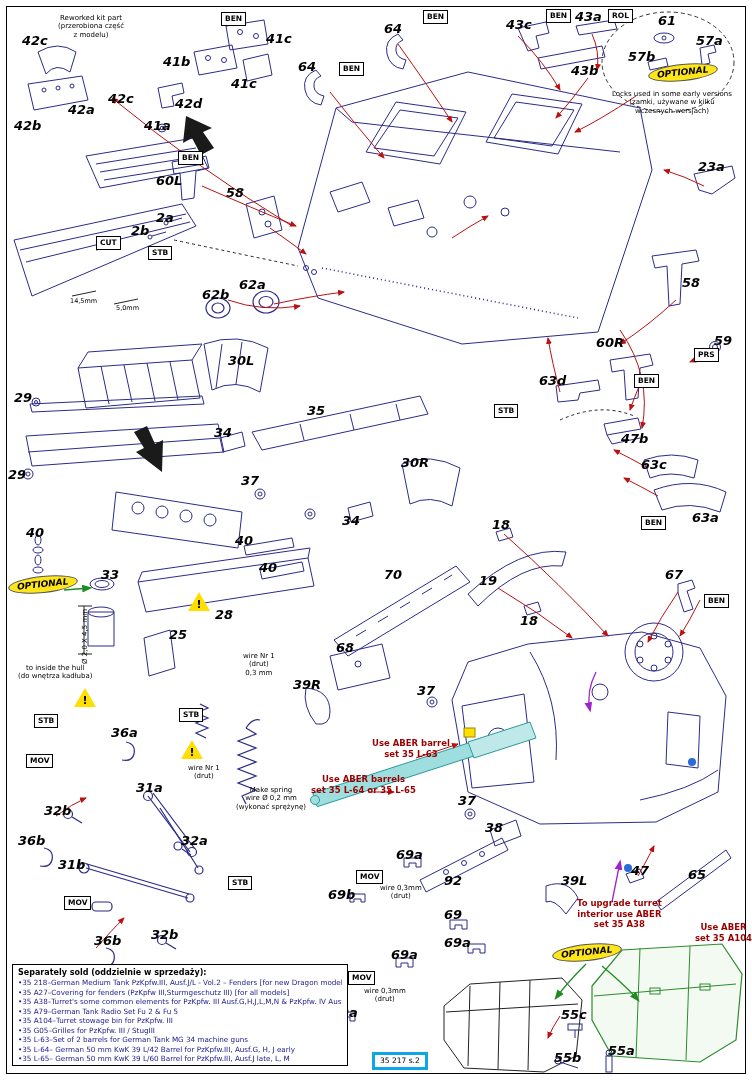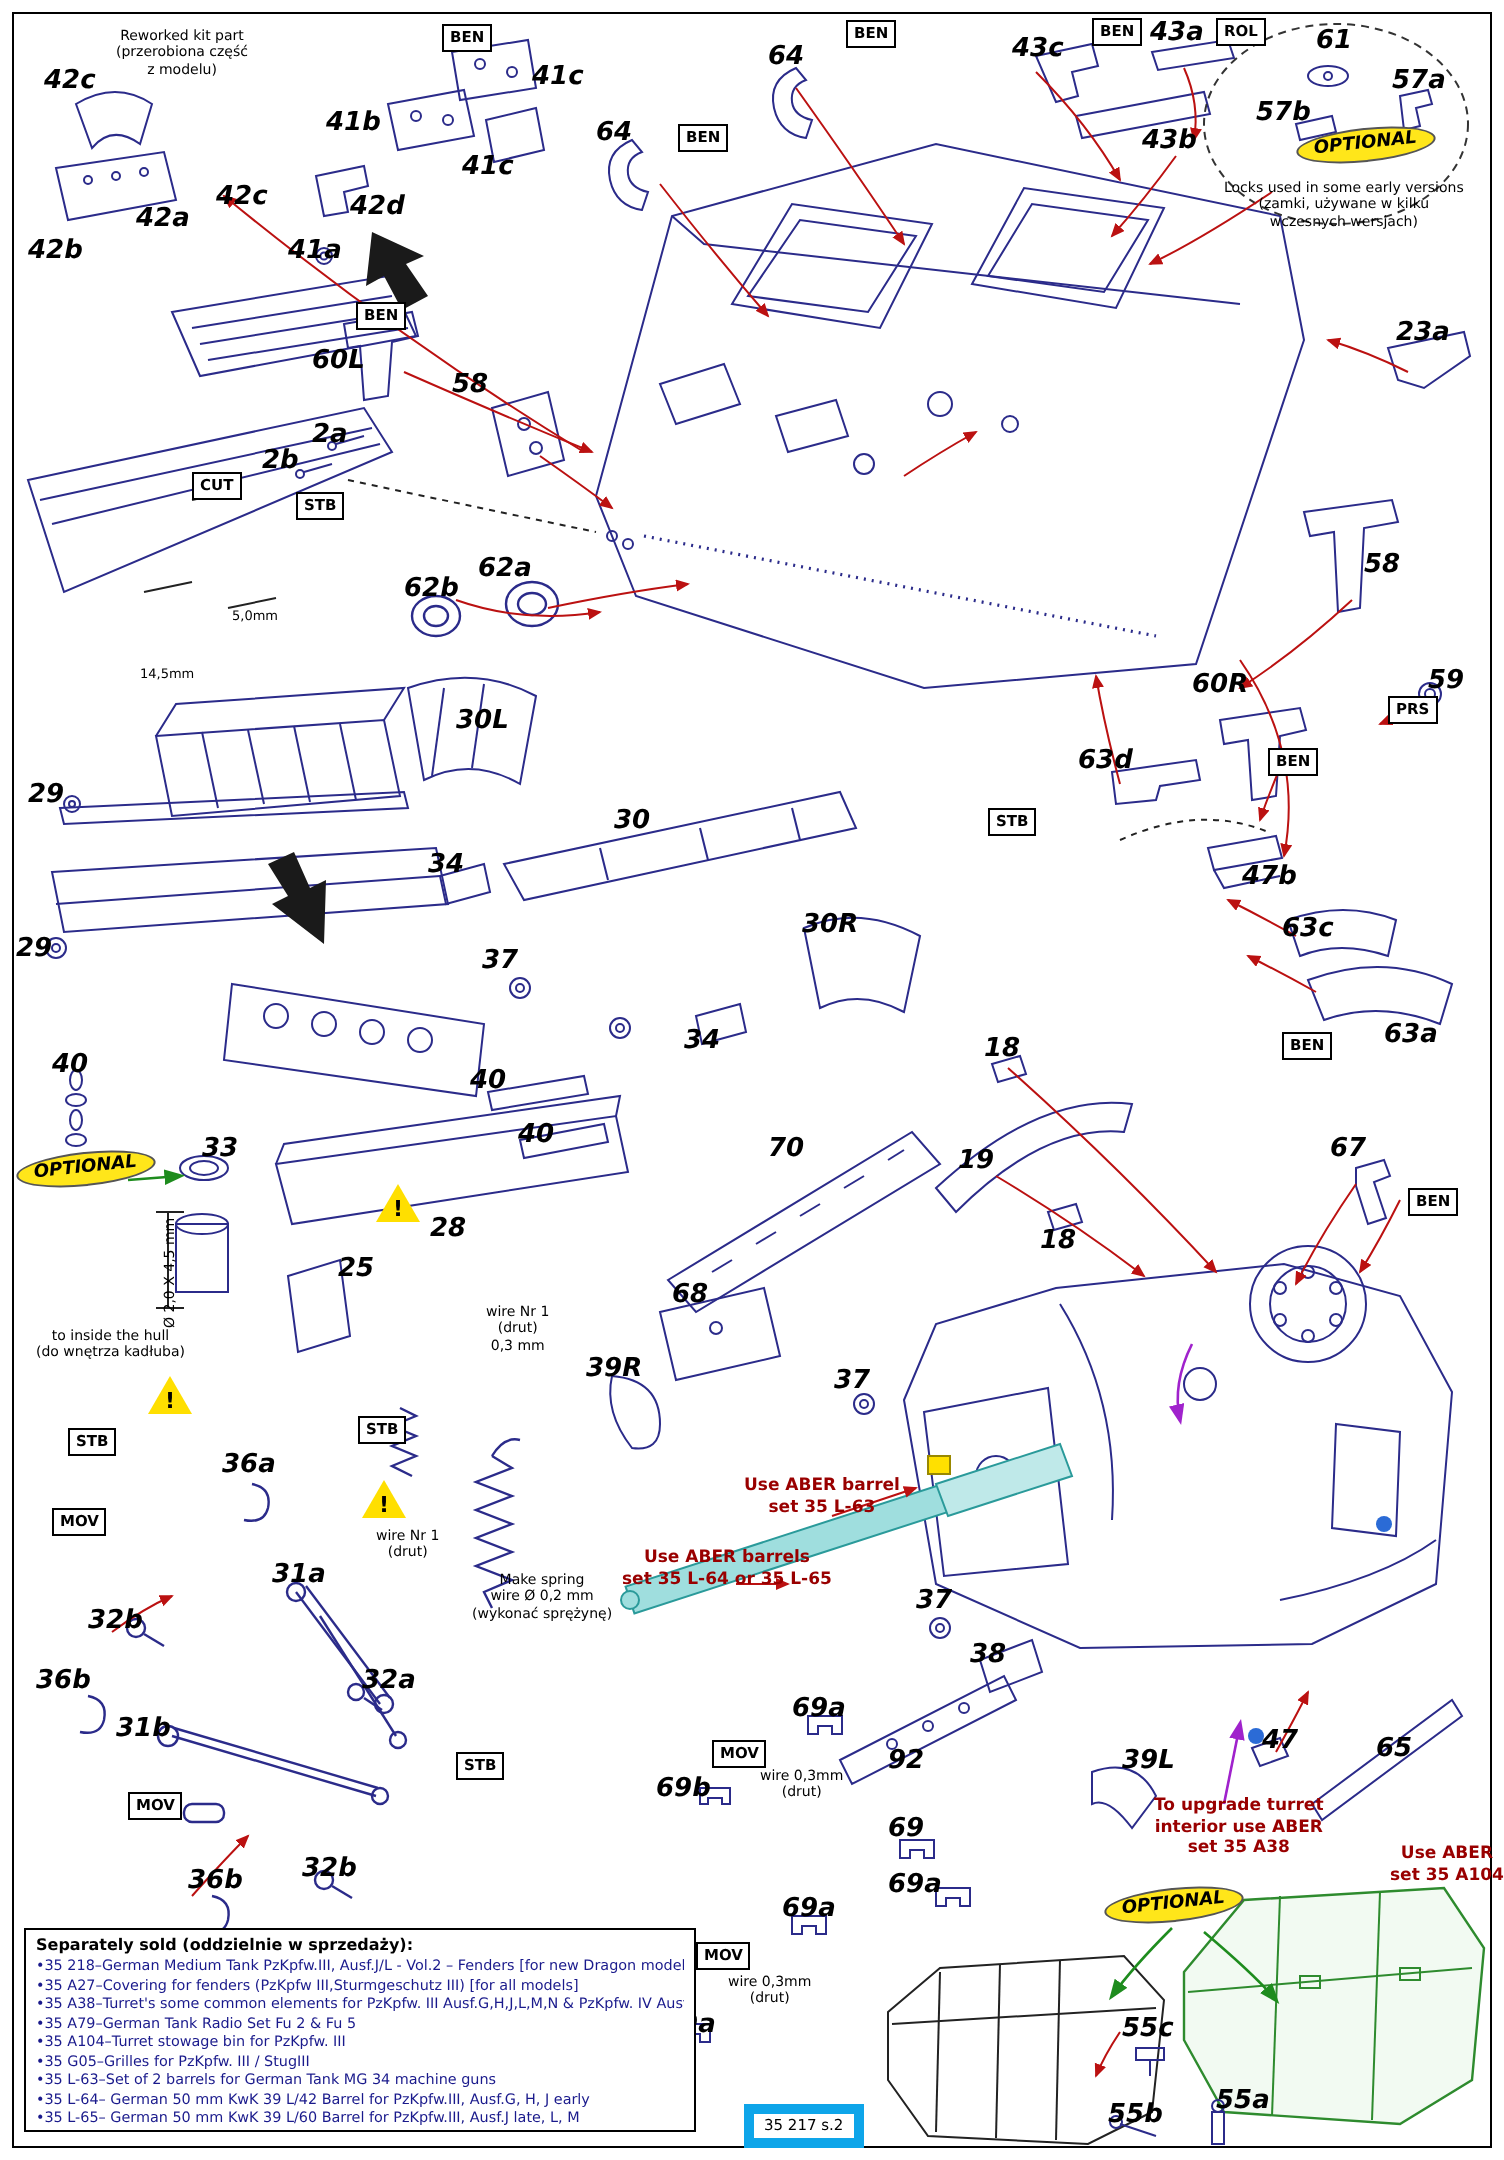--- a/index.html
+++ b/index.html
@@ -12,21 +12,21 @@
   .num{font-weight:bold;font-style:italic;font-size:13px;line-height:1;}
   .box{font-weight:bold;font-size:7.5px;line-height:1;padding:2px 3px;border:1px solid #000;background:#fff;}
   .small{font-size:7px;line-height:1.2;text-align:center;}
   .tiny{font-size:6.5px;line-height:1;}
   .vtiny{font-size:7px;line-height:1;transform:rotate(-90deg);transform-origin:0 0;}
   .red{font-weight:bold;font-size:8.5px;line-height:1.25;color:#990000;text-align:center;}
   .optional{font-weight:bold;font-style:italic;font-size:9px;line-height:1;background:#ffe61a;
             border:1.5px solid #555;border-radius:50%;padding:3px 8px;transform:rotate(-6deg);}
   .warning{width:22px;height:19px;background:#ffdf00;clip-path:polygon(50% 0,100% 100%,0 100%);
            font-weight:bold;font-size:11px;line-height:26px;text-align:center;color:#000;}
-  .sheet-box{position:absolute;left:372px;top:1052px;border:5px solid #0ea5e9;background:#fff;
+  .sheet-box{position:absolute;left:372px;top:1052px;border:3px solid #0ea5e9;background:#fff;
              font-size:7.5px;line-height:1;padding:2px 5px;}
   .sold-box{position:absolute;left:12px;top:964px;width:336px;height:102px;border:1px solid #000;
             background:#fff;padding:3px 5px;box-sizing:border-box;}
   .sold-title{font-size:8px;font-weight:bold;color:#000;margin-bottom:1px;}
   .sold-item{font-size:7.2px;line-height:1.32;color:#1a1a8c;white-space:nowrap;overflow:hidden;}
 </style>
 </head>
 <body>
 
 <div class="page">
@@ -381,21 +381,21 @@
       <div class="lbl num" style="left: 682px; top: 276px;">58</div>
       <div class="lbl num" style="left: 714px; top: 334px;">59</div>
       <div class="lbl num" style="left: 596px; top: 336px;">60R</div>
       <div class="lbl num" style="left: 539px; top: 374px;">63d</div>
       <div class="lbl num" style="left: 621px; top: 432px;">47b</div>
       <div class="lbl num" style="left: 641px; top: 458px;">63c</div>
       <div class="lbl num" style="left: 692px; top: 511px;">63a</div>
       <div class="lbl num" style="left: 14px; top: 391px;">29</div>
       <div class="lbl num" style="left: 228px; top: 354px;">30L</div>
       <div class="lbl num" style="left: 214px; top: 426px;">34</div>
-      <div class="lbl num" style="left: 307px; top: 404px;">30</div>
+      <div class="lbl num" style="left: 307px; top: 404px;">35</div>
       <div class="lbl num" style="left: 8px; top: 468px;">29</div>
       <div class="lbl num" style="left: 241px; top: 474px;">37</div>
       <div class="lbl num" style="left: 401px; top: 456px;">30R</div>
       <div class="lbl num" style="left: 342px; top: 514px;">34</div>
       <div class="lbl num" style="left: 492px; top: 518px;">18</div>
       <div class="lbl num" style="left: 479px; top: 574px;">19</div>
       <div class="lbl num" style="left: 520px; top: 614px;">18</div>
       <div class="lbl num" style="left: 665px; top: 568px;">67</div>
       <div class="lbl num" style="left: 26px; top: 526px;">40</div>
       <div class="lbl num" style="left: 101px; top: 568px;">33</div>
@@ -469,21 +469,21 @@
 0,3 mm</div>
       <div class="lbl small" style="left: 188px; top: 764px;">wire Nr 1
 (drut)</div>
       <div class="lbl small" style="left: 236px; top: 786px;">Make spring
 wire Ø 0,2 mm
 (wykonać sprężynę)</div>
       <div class="lbl small" style="left: 380px; top: 884px;">wire 0,3mm
 (drut)</div>
       <div class="lbl small" style="left: 364px; top: 987px;">wire 0,3mm
 (drut)</div>
-      <div class="lbl tiny" style="left: 70px; top: 298px; margin-top: 36px;">14,5mm</div>
+      <div class="lbl tiny" style="left: 70px; top: 298px;">14,5mm</div>
       <div class="lbl tiny" style="left: 116px; top: 305px;">5,0mm</div>
       <div class="lbl vtiny" style="left: 82px; top: 664px;">Ø 2,0 X 4,5 mm</div>
       <div class="lbl red" style="left: 372px; top: 738px;">Use ABER barrel
 set 35 L-63</div>
       <div class="lbl red" style="left: 295px; top: 774px; margin-left: 16px;">Use ABER barrels
 set 35 L-64 or 35 L-65</div>
       <div class="lbl red" style="left: 577px; top: 898px;">To upgrade turret
 interior use ABER
 set 35 A38</div>
       <div class="lbl red" style="left: 695px; top: 922px;">Use ABER

